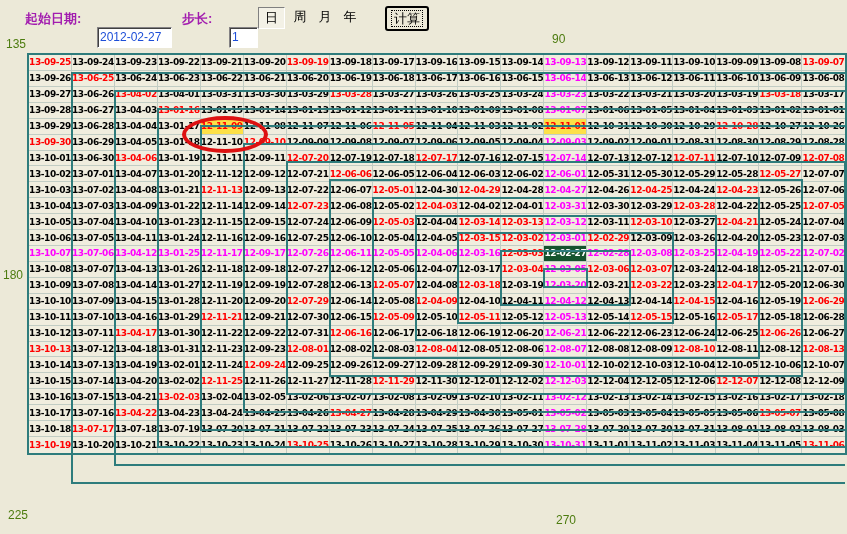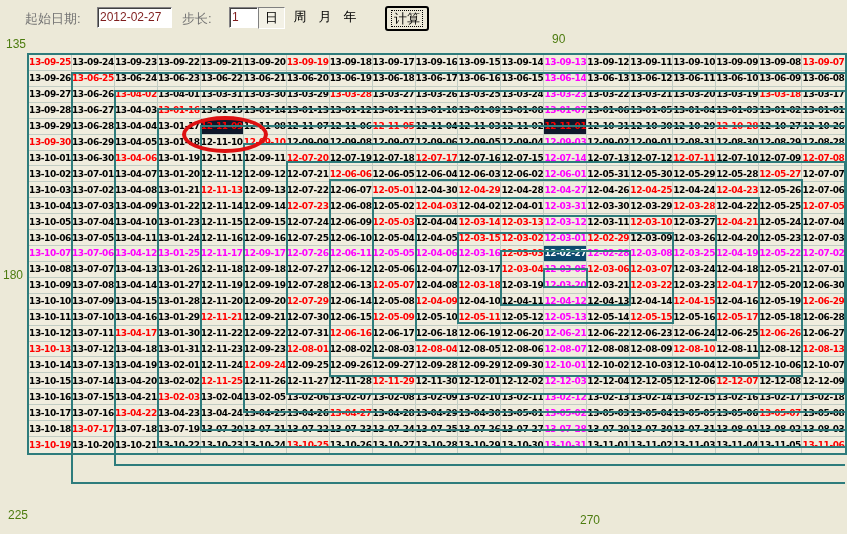--- a/index.html
+++ b/index.html
@@ -2,27 +2,28 @@
 <html><head>
 <meta charset="utf-8">
 <style>
   html,body{margin:0;padding:0;}
   body{
     width:847px;height:534px;position:relative;overflow:hidden;
     background:#ece9d8;
     font-family:"Liberation Sans","DejaVu Sans",sans-serif;
   }
   
-  .tb-label{position:absolute;color:#737373;font-weight:normal;font-size:13px;white-space:nowrap;}
+  .tb-label{position:absolute;color:#a21caf;font-weight:bold;font-size:13px;white-space:nowrap;}
   .tb-input{
     position:absolute;background:#fff;border:1px solid;
     border-color:#848284 #fff #fff #848284;
     box-shadow:inset 1px 1px 0 #404040;
-    font-size:12px;color:#7f1d1d;padding:0 2px;box-sizing:border-box;
+    font-size:12px;color:#1d4ed8;padding:0 2px;box-sizing:border-box;
     font-family:"Liberation Sans",sans-serif;
+    margin-top:20px;
   }
   #start-date-input{left:97px;top:7px;width:75px;height:21px;line-height:19px;}
   #step-input{left:229px;top:7px;width:29px;height:21px;line-height:19px;}
   .unit-btn{
     position:absolute;top:7px;height:22px;box-sizing:border-box;
     font-size:13px;color:#000;text-align:center;line-height:20px;
   }
   #unit-day{
     left:258px;width:27px;background:#f3f1e6;
     border:1px solid;border-color:#808080 #ffffff #ffffff #808080;
@@ -35,43 +36,43 @@
     border:2px solid #000;border-radius:3px;background:#ece9d8;
     display:flex;align-items:center;justify-content:center;font-size:13px;color:#000;
   }
   #calc-btn .focus-rect{outline:1px dotted #000;padding:0 2px;line-height:15px;}
   
   .angle{position:absolute;font-size:12px;color:#4d7c0f;}
   #deg135{left:6px;top:37px;}
   #deg90{left:552px;top:32px;}
   #deg180{left:3px;top:268px;}
   #deg225{left:8px;top:508px;}
-  #deg270{left:580px;top:513px;text-align:center;}
+  #deg270{left:556px;top:513px;text-align:center;}
   
   #grid-outer{
     position:absolute;left:27px;top:53px;width:820px;height:402px;
     box-sizing:border-box;border:2px solid #2e7c7c;background:#f0edde;
   }
   #grid{
     position:absolute;left:0;top:0;right:0;bottom:0;
     display:grid;grid-template-columns:repeat(19,1fr);grid-template-rows:repeat(25,1fr);
   }
   .cell{
     border-right:1px solid #c2cdc4;border-bottom:1px solid #c2cdc4;
     display:flex;align-items:center;justify-content:center;
     font-family:"DejaVu Sans",sans-serif;
     font-size:9px;font-weight:bold;letter-spacing:-0.4px;white-space:nowrap;
     color:#000;overflow:hidden;
   }
   .cell.col-last{border-right:none;}
   .cell.row-last{border-bottom:none;}
   .cell.r{color:#ff0000;}
   .cell.m{color:#ff00ff;}
-  .cell.y{color:#ff0000;background:#0f172a;}
-  .cell.c{color:#ffffff;background:#0c4a6e;}
+  .cell.y{color:#ff0000;background:#fde047;}
+  .cell.c{color:#ffffff;background:#14532d;}
   .ring{
     position:absolute;box-sizing:border-box;border:2px solid #2e7c7c;
     pointer-events:none;
   }
   .ring.clip{border-right:none;}
   #ellipse{
     position:absolute;left:182px;top:116px;width:86px;height:37px;
     border:4px solid #dd1111;border-radius:50%;box-sizing:border-box;
     pointer-events:none;
   }

